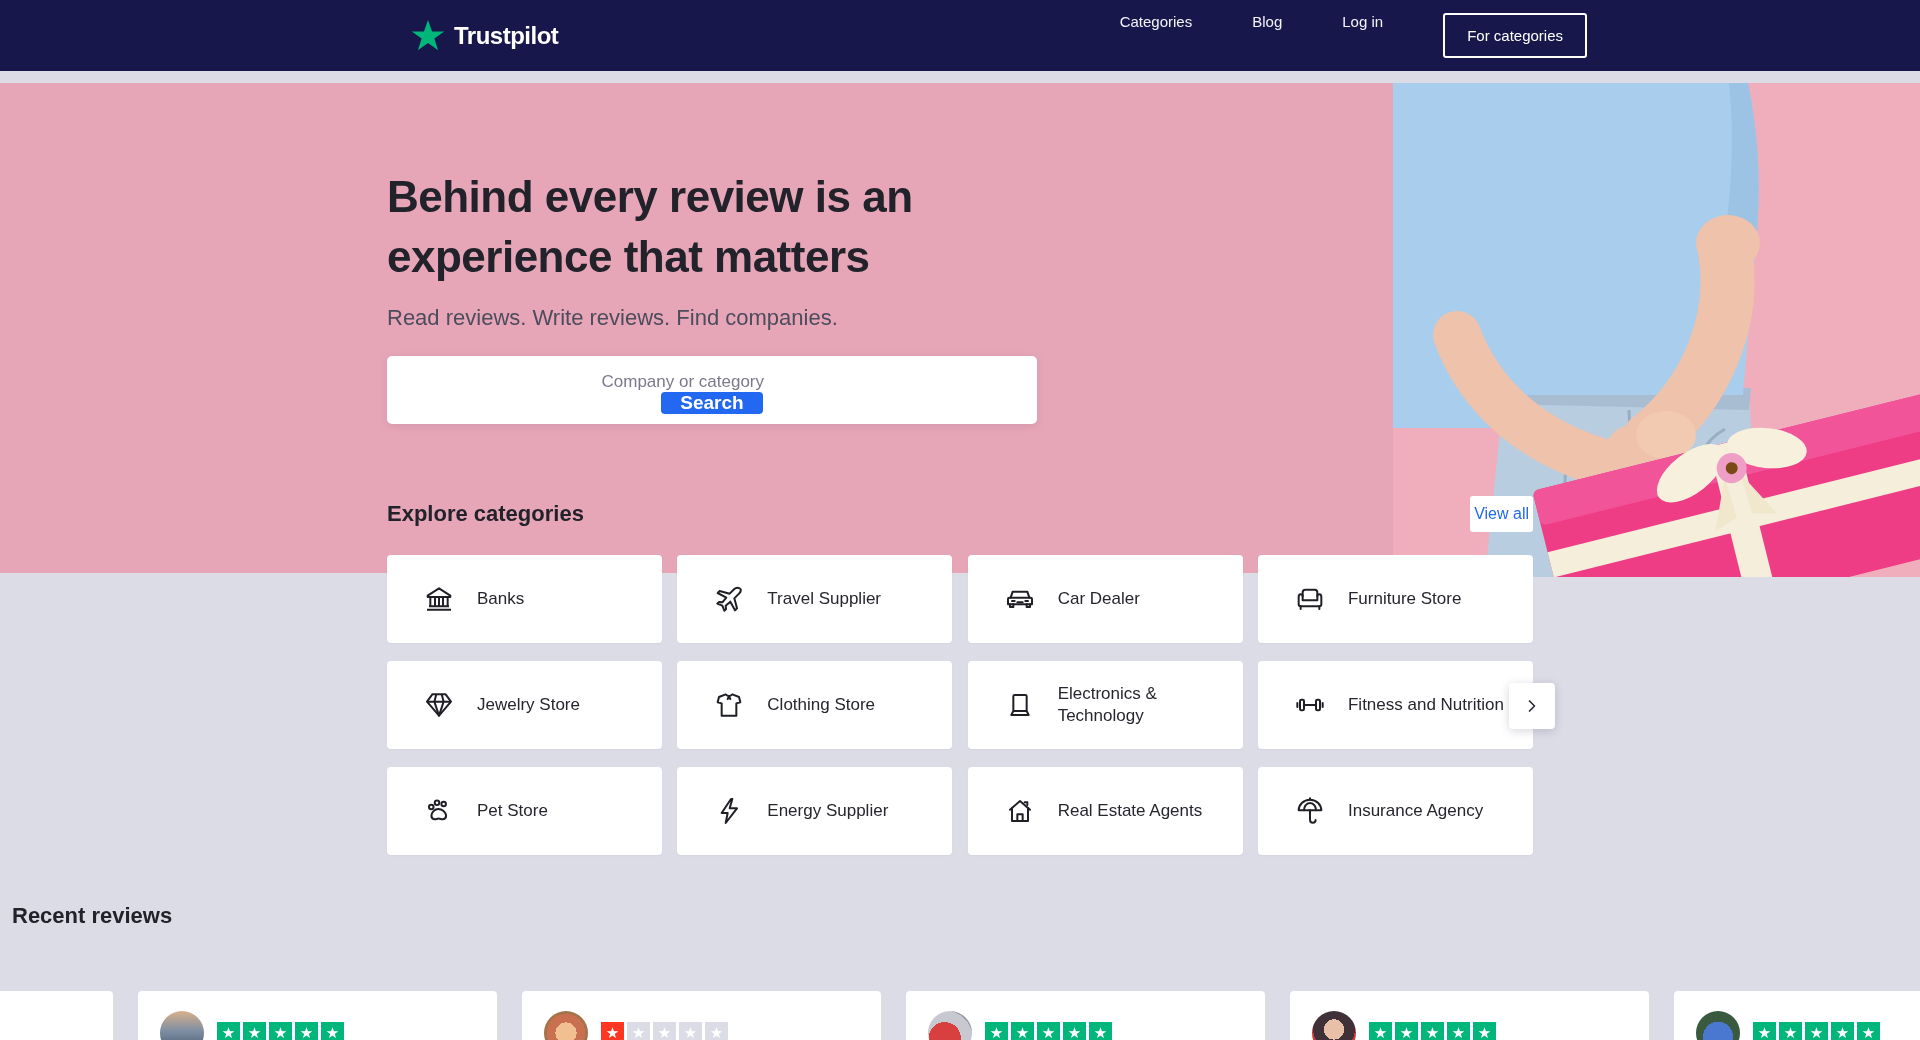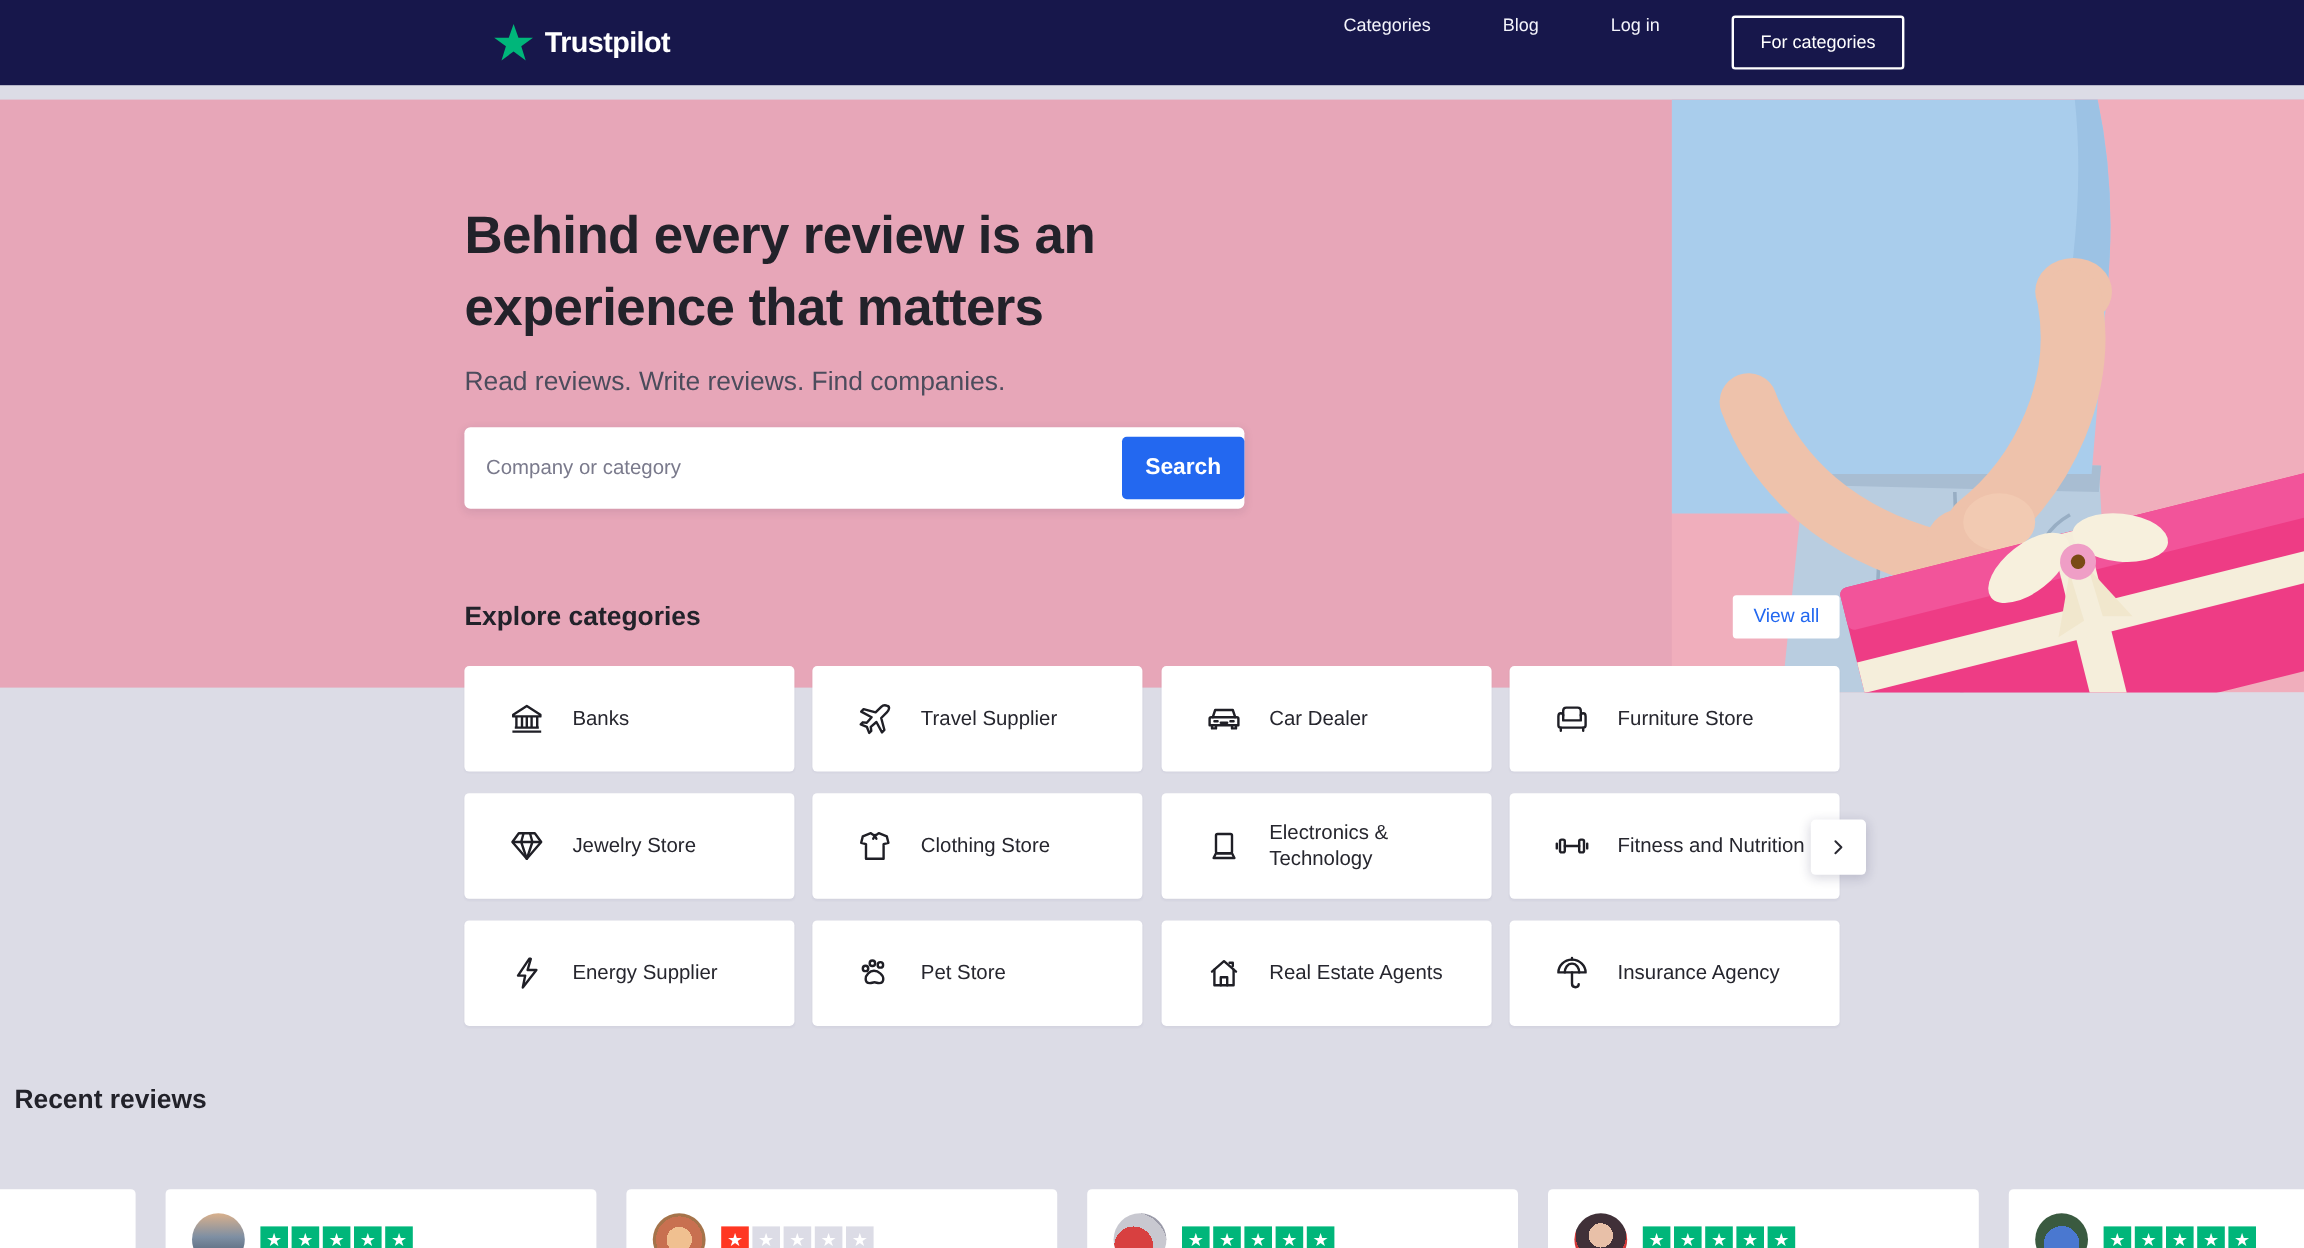--- a/index.html
+++ b/index.html
@@ -20,32 +20,32 @@
 
   
   .hero { position:relative; height:490px; background:#e7a6b8; }
   .hero-photo { position:absolute; top:0; right:0; width:527px; height:494px; z-index:0; }
   .hero-inner { position:relative; z-index:1; width:1146px; margin:12px auto; }
   .hero-title { padding-top:84px; font-size:44px; line-height:60px; font-weight:700;
     color:#22222a; letter-spacing:-0.5px; }
   .hero-sub { margin-top:18px; font-size:22px; font-weight:500; color:#4c4c5c; }
 
   .search-bar { margin-top:25px; width:650px; height:68px; background:#ffffff;
-    border-radius:5px; display:flex; align-items:center; padding:0;
-    box-shadow:0 2px 8px rgba(25,25,70,0.10); }
+    border-radius:5px; display:flex; align-items:center; padding:16px;
+    box-shadow:0 2px 8px rgba(25,25,70,0.10);flex-direction:column; }
   .search-input { flex:1; border:none; outline:none; height:100%;
     font-size:17px; color:#22222a; padding:0 18px; background:transparent; }
   .search-input::placeholder { color:#7a7a8c; }
   .search-btn { width:102px; height:52px; background:#2368f0; color:#ffffff;
     border:none; border-radius:4px; font-size:19px; font-weight:700; cursor:pointer; }
 
   .explore-row { margin-top:72px; display:flex; align-items:center; justify-content:space-between; }
   .explore-heading { font-size:22px; font-weight:700; color:#22222a; }
   .view-all-btn { background:#ffffff; color:#2368f0; font-size:16px; border:none;
-    border-radius:3px; padding:9px 17px; cursor:pointer; }
+    border-radius:3px; padding:9px 4px; cursor:pointer; }
 
   .grid-wrap { position:relative; margin-top:23px; }
   .cat-grid { display:grid; grid-template-columns:repeat(4,275px);
     justify-content:space-between; row-gap:18px; }
   .cat-card { width:275px; height:88px; background:#ffffff; border-radius:4px;
     display:flex; align-items:center; padding:0 24px 0 36px; cursor:pointer;
     box-shadow:0 1px 2px rgba(25,25,70,0.04); }
   .cat-icon { width:32px; height:32px; flex:0 0 32px; color:#1f1f26; }
   .cat-icon svg { width:32px; height:32px; display:block; }
   .cat-label { margin-left:22px; font-size:17px; font-weight:500; color:#26262e; line-height:22px; }
@@ -228,36 +228,36 @@
               <rect x="16.5" y="8" width="3" height="8" rx="1"></rect>
               <path d="M7.5 12 H16.5 M2.5 10.5 V13.5 M21.5 10.5 V13.5"></path>
             </svg>
           </span>
           <span class="cat-label">Fitness and Nutrition</span>
         </div>
 
         <div class="cat-card">
           <span class="cat-icon">
             <svg viewBox="0 0 24 24" fill="none" stroke="currentColor" stroke-width="1.5" stroke-linejoin="round">
-              <path d="M13.5 3 L6.5 13.5 H11 L9.5 21 L18 10 H12.5 L14.5 3 Z"></path>
-            </svg>
-          </span>
-          <span class="cat-label">Energy Supplier</span>
-        </div>
-
-        <div class="cat-card">
-          <span class="cat-icon">
-            <svg viewBox="0 0 24 24" fill="none" stroke="currentColor" stroke-width="1.5" stroke-linejoin="round">
               <circle cx="6.2" cy="9" r="1.7"></circle>
               <circle cx="10.5" cy="5.8" r="1.7"></circle>
               <circle cx="15.5" cy="6.8" r="1.7"></circle>
               <path d="M11.5 10.5 C8.8 10.5 6.3 13 6.3 15.6 C6.3 17.2 7.4 18.2 8.9 18.2 C10 18.2 10.7 17.7 11.8 17.7 C12.9 17.7 13.6 18.2 14.7 18.2 C16.2 18.2 17.3 17.2 17.3 15.6 C17.3 13 14.2 10.5 11.5 10.5 Z"></path>
             </svg>
           </span>
           <span class="cat-label">Pet Store</span>
+        </div>
+
+        <div class="cat-card">
+          <span class="cat-icon">
+            <svg viewBox="0 0 24 24" fill="none" stroke="currentColor" stroke-width="1.5" stroke-linejoin="round">
+              <path d="M13.5 3 L6.5 13.5 H11 L9.5 21 L18 10 H12.5 L14.5 3 Z"></path>
+            </svg>
+          </span>
+          <span class="cat-label">Energy Supplier</span>
         </div>
 
         <div class="cat-card">
           <span class="cat-icon">
             <svg viewBox="0 0 24 24" fill="none" stroke="currentColor" stroke-width="1.5" stroke-linejoin="round" stroke-linecap="round">
               <path d="M4.5 11 L12 4.5 L19.5 11"></path>
               <path d="M6 9.8 V19.5 H18 V9.8"></path>
               <path d="M10 19.5 V14.5 H14 V19.5"></path>
               <path d="M15.5 5.5 H17.5 V7.5"></path>
             </svg>

